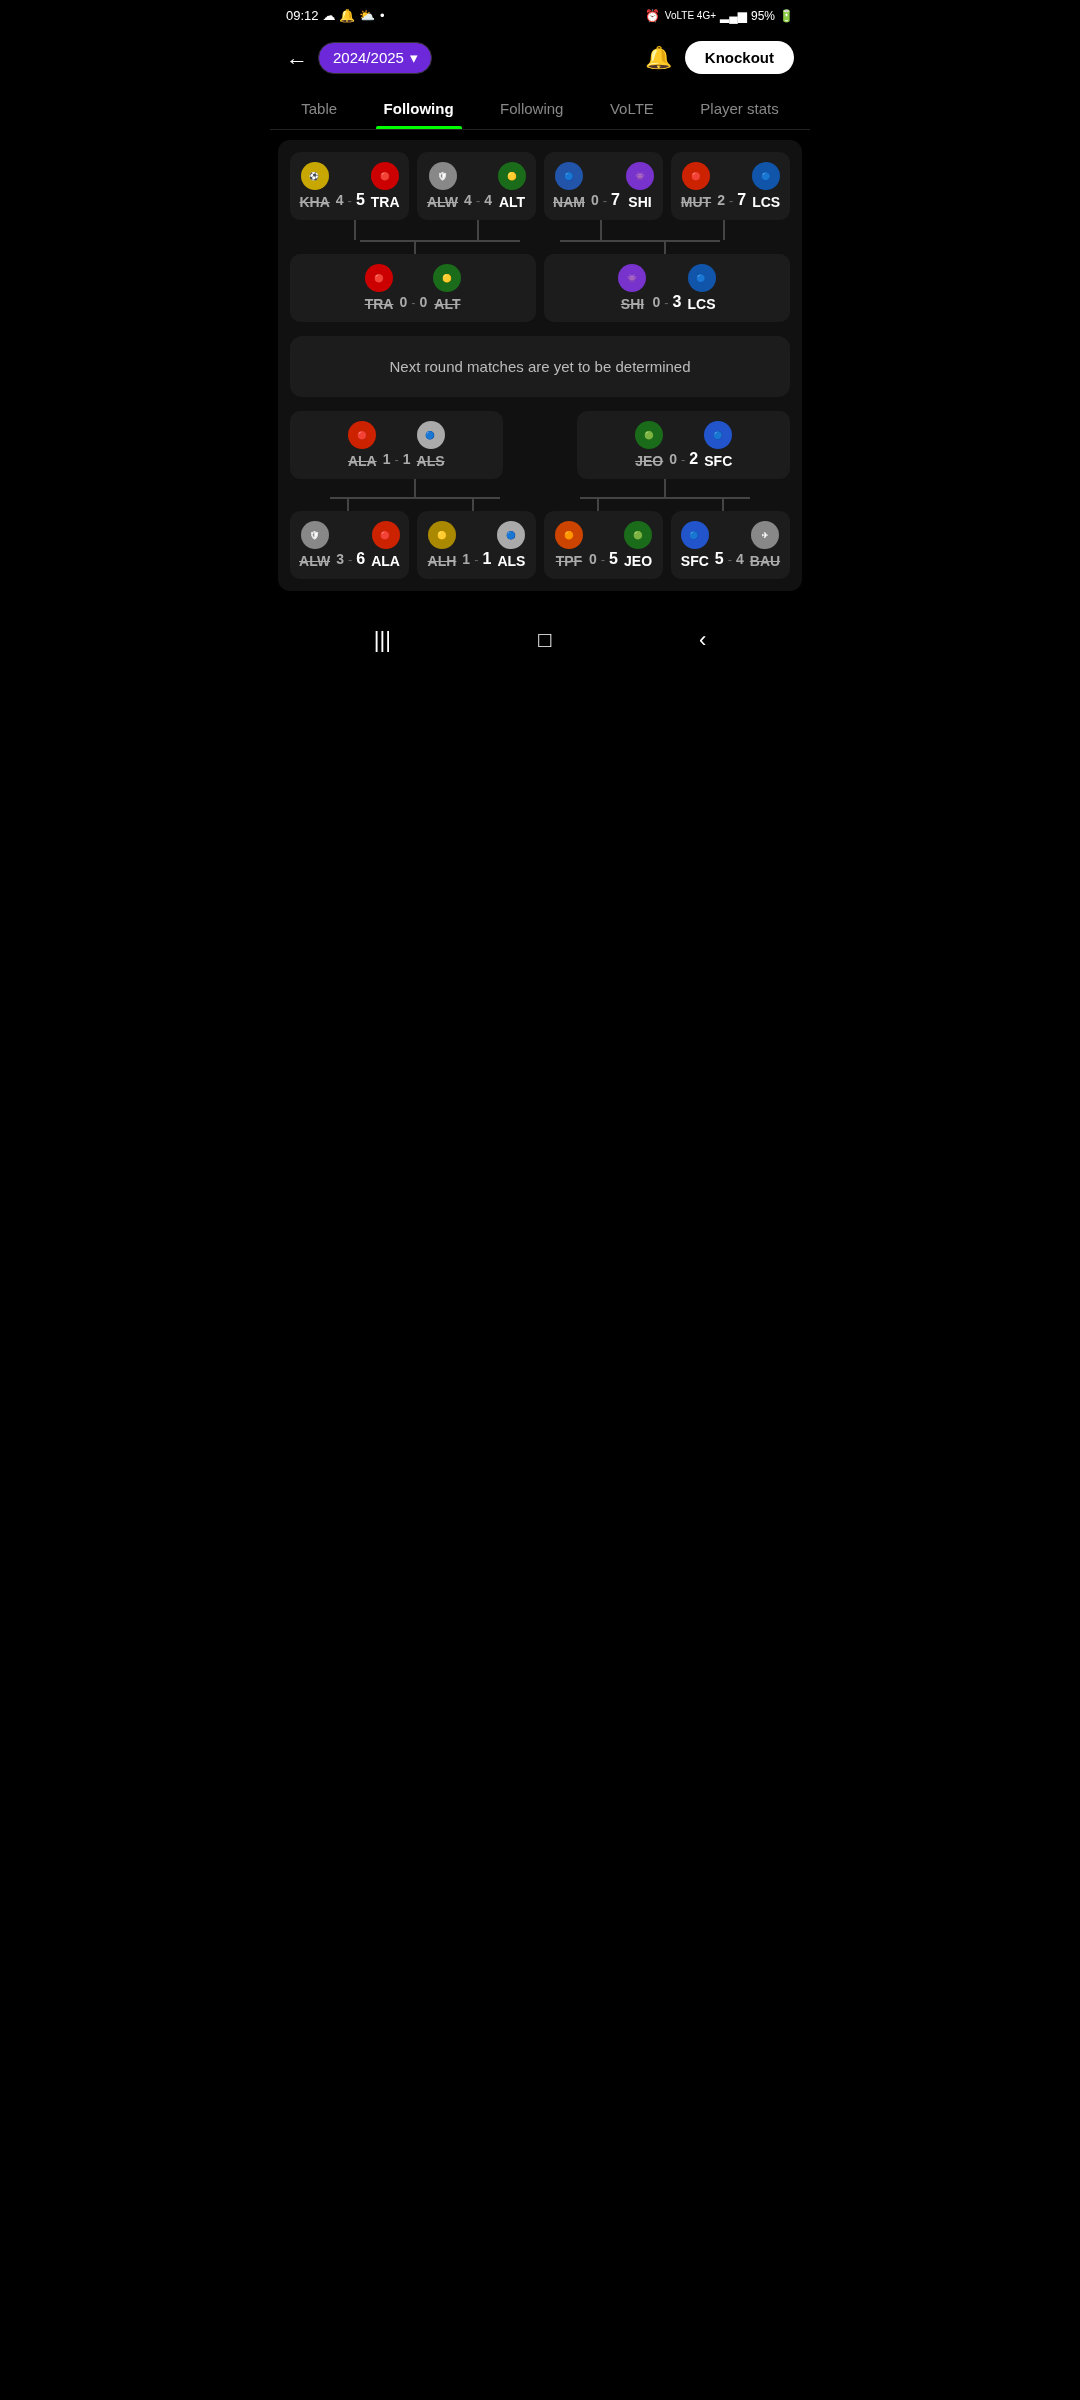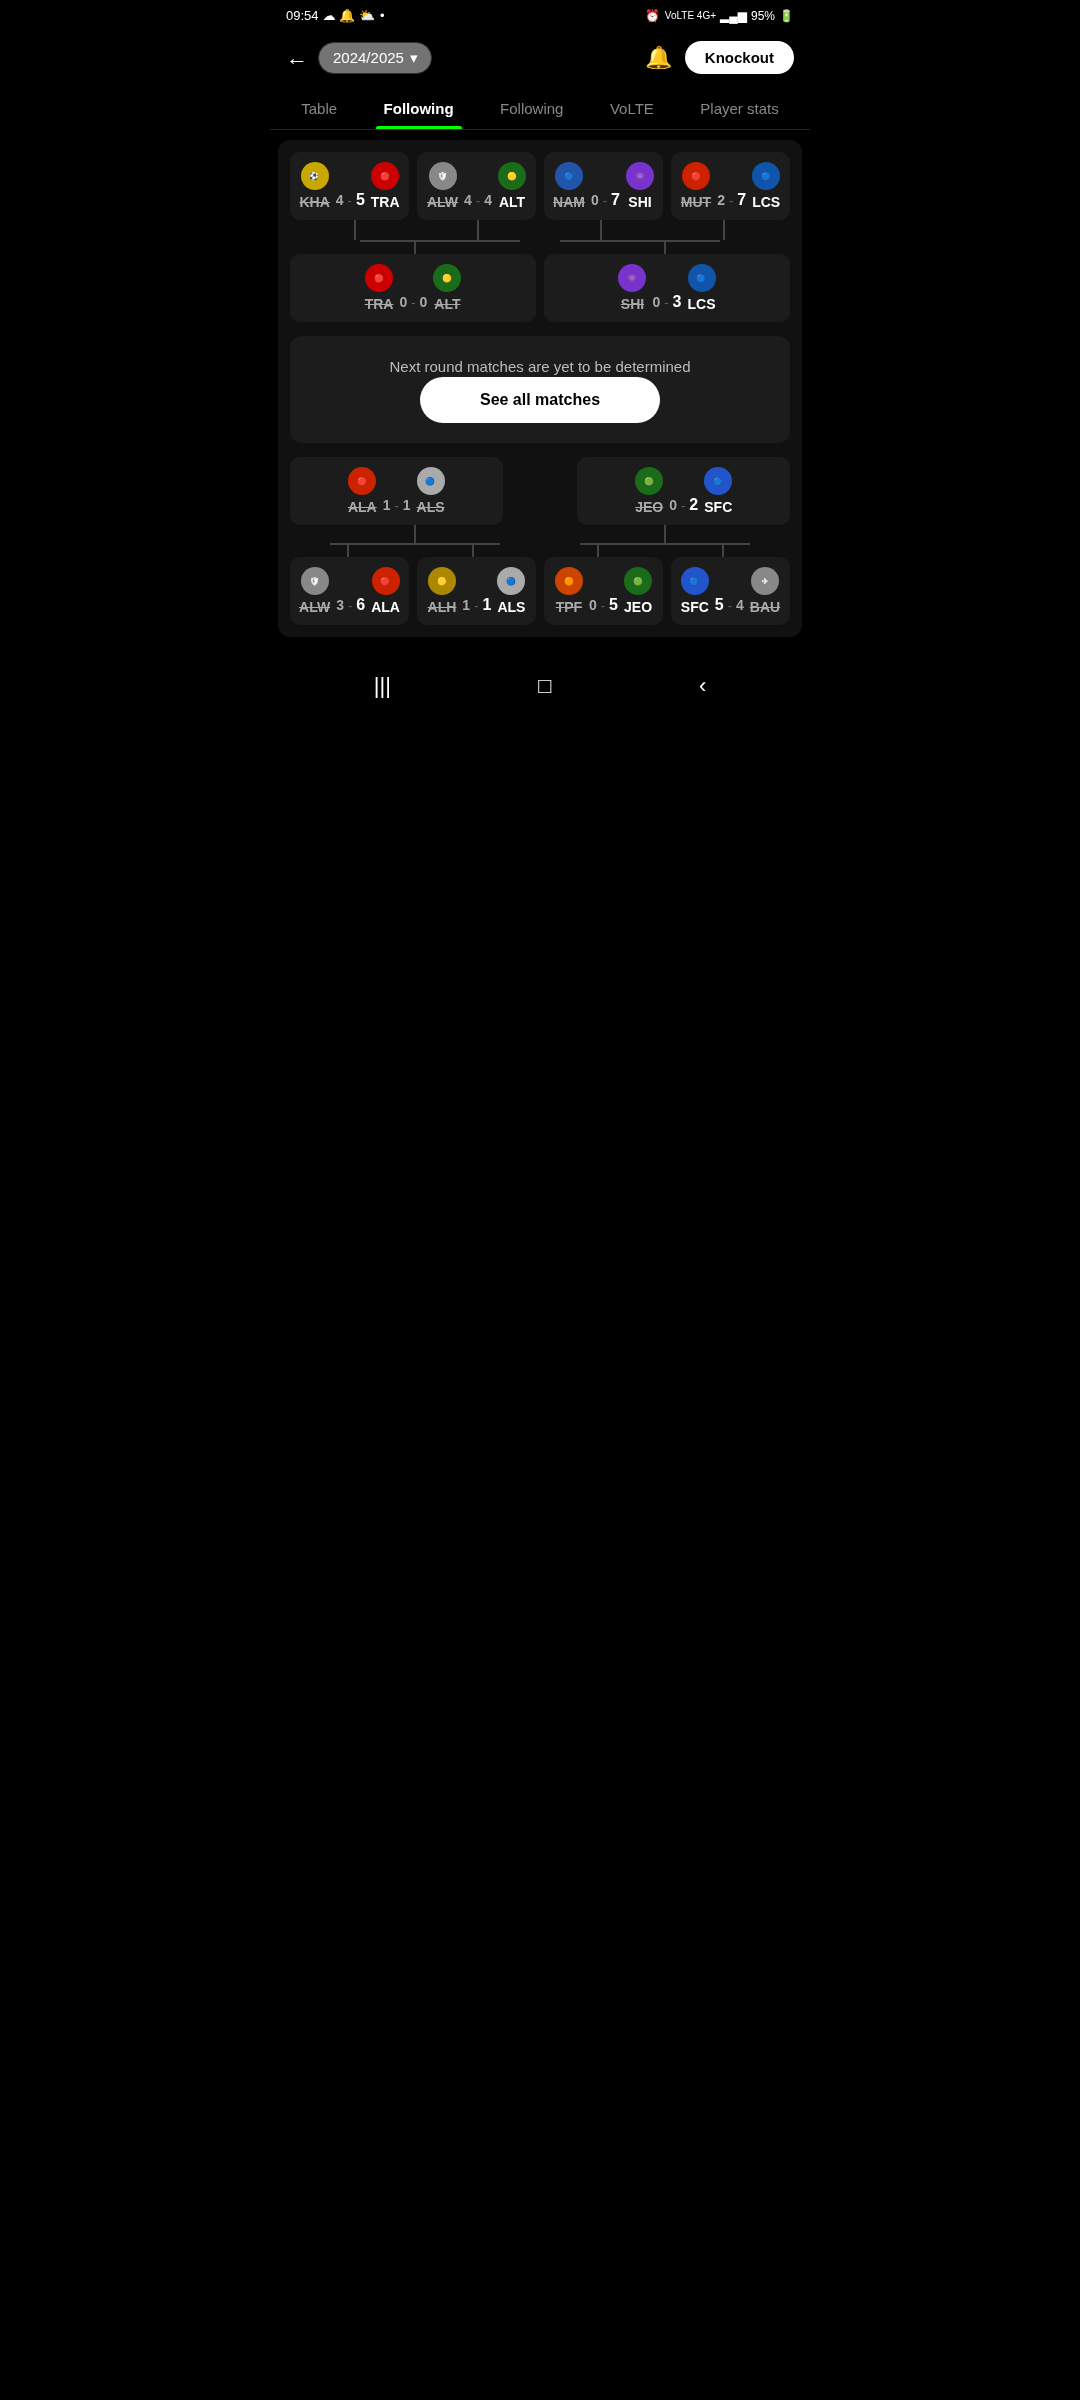--- a/index.html
+++ b/index.html
@@ -29,21 +29,21 @@
     
     .header {
       display: flex;
       align-items: center;
       justify-content: space-between;
       padding: 10px 16px 14px;
     }
     .header-left { display: flex; align-items: center; gap: 10px; }
     .back-btn { font-size: 22px; cursor: pointer; }
     .season-pill {
-      background: #737373;
+      background: #6d28d9;
       border: 1px solid #333;
       border-radius: 20px;
       padding: 6px 14px;
       font-size: 15px;
       display: flex;
       align-items: center;
       gap: 6px;
       cursor: pointer;
     }
     .header-right { display: flex; align-items: center; gap: 12px; }
@@ -233,21 +233,21 @@
       display: flex;
       flex-direction: column;
       align-items: center;
     }
   </style>
 </head>
 <body>
 
 <div class="status-bar">
   <div class="status-left">
-    <span>09:54</span>
+    <span>09:12</span>
     <span>☁</span>
     <span>🔔</span>
     <span>⛅</span>
     <span>•</span>
   </div>
   <div class="status-right">
     <span>⏰</span>
     <span style="font-size:10px">VoLTE 4G+</span>
     <span>▂▄▆</span>
     <span>95%</span>
@@ -461,21 +461,20 @@
             </div>
           <span class="team-name winner">LCS</span>
         </div>
       </div>
     </div>
 
   </div>
 
   <div class="tbd-box">
     <p class="tbd-text">Next round matches are yet to be determined</p>
-    <button class="see-all-btn">See all matches</button>
   </div>
 
   <div class="bracket2">
 
     <div class="round-row">
 
       <div class="match-card">
         <div class="match-teams">
           <div class="team-block">
             <div class="team-logo logo-ala">

